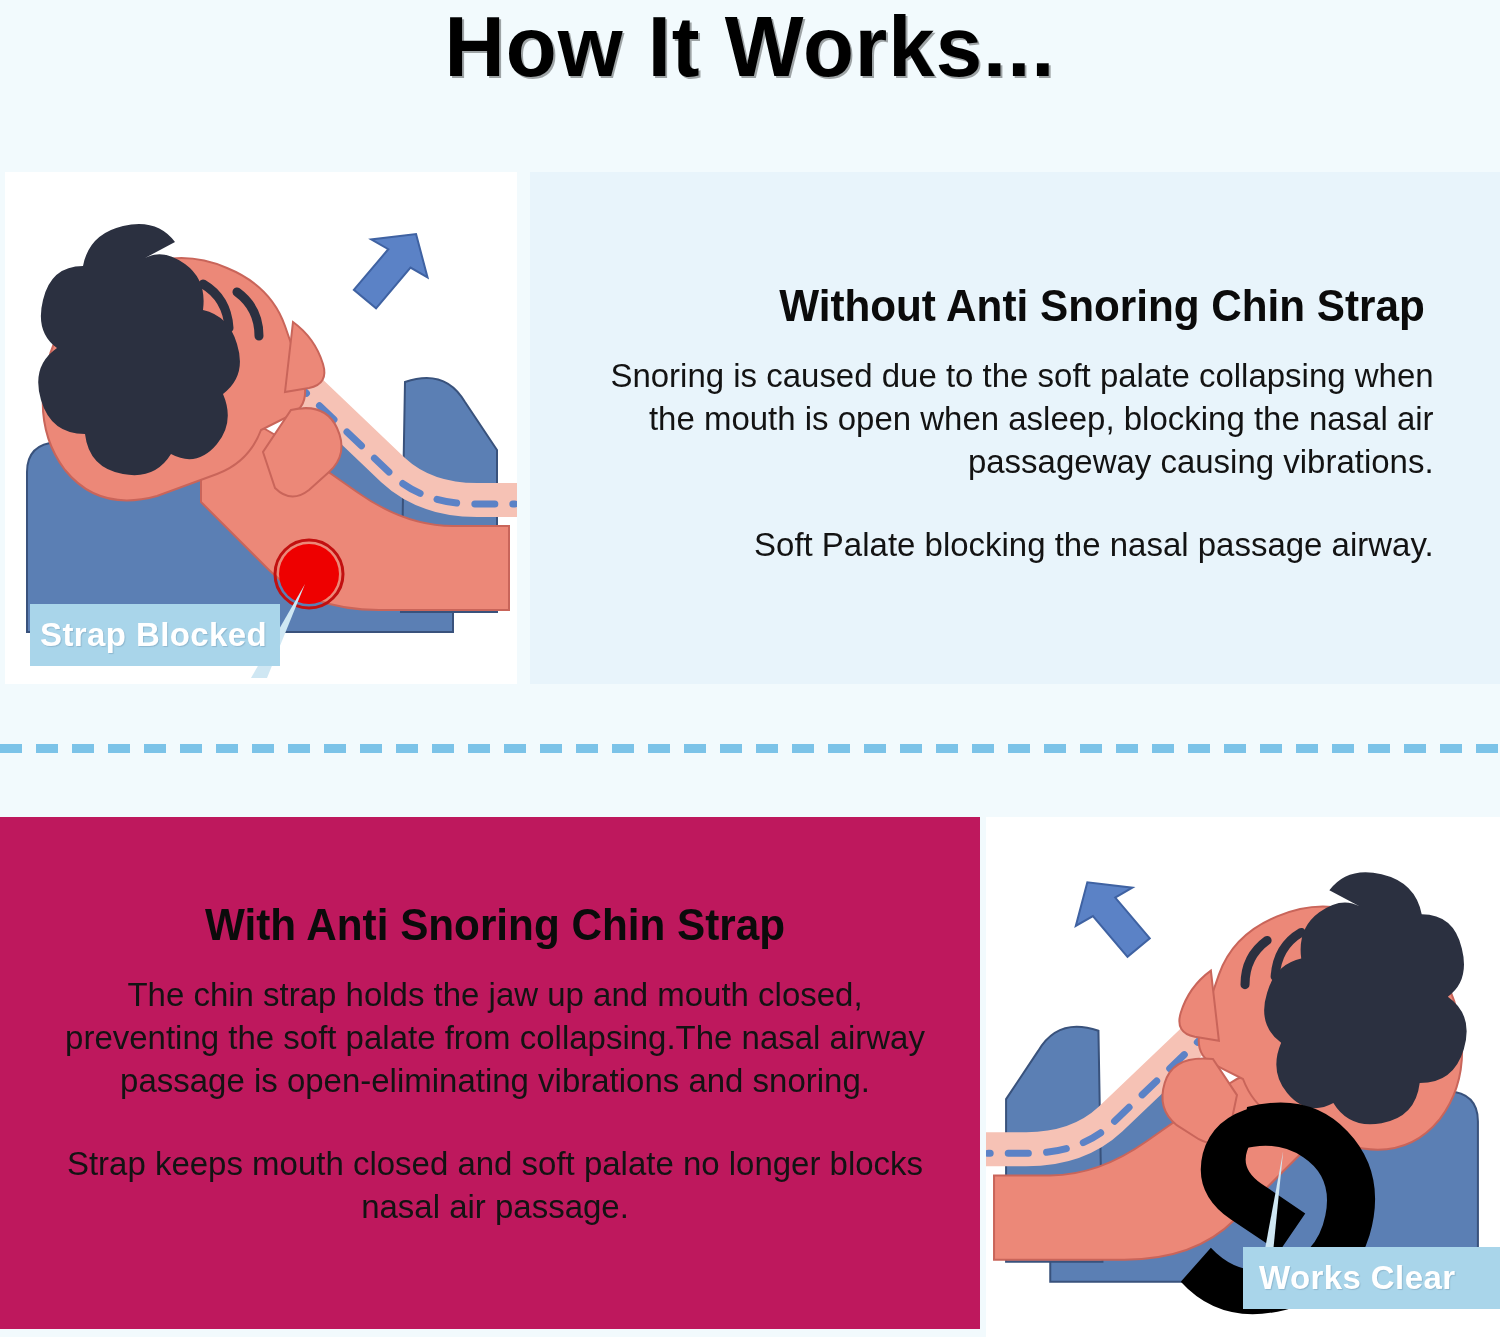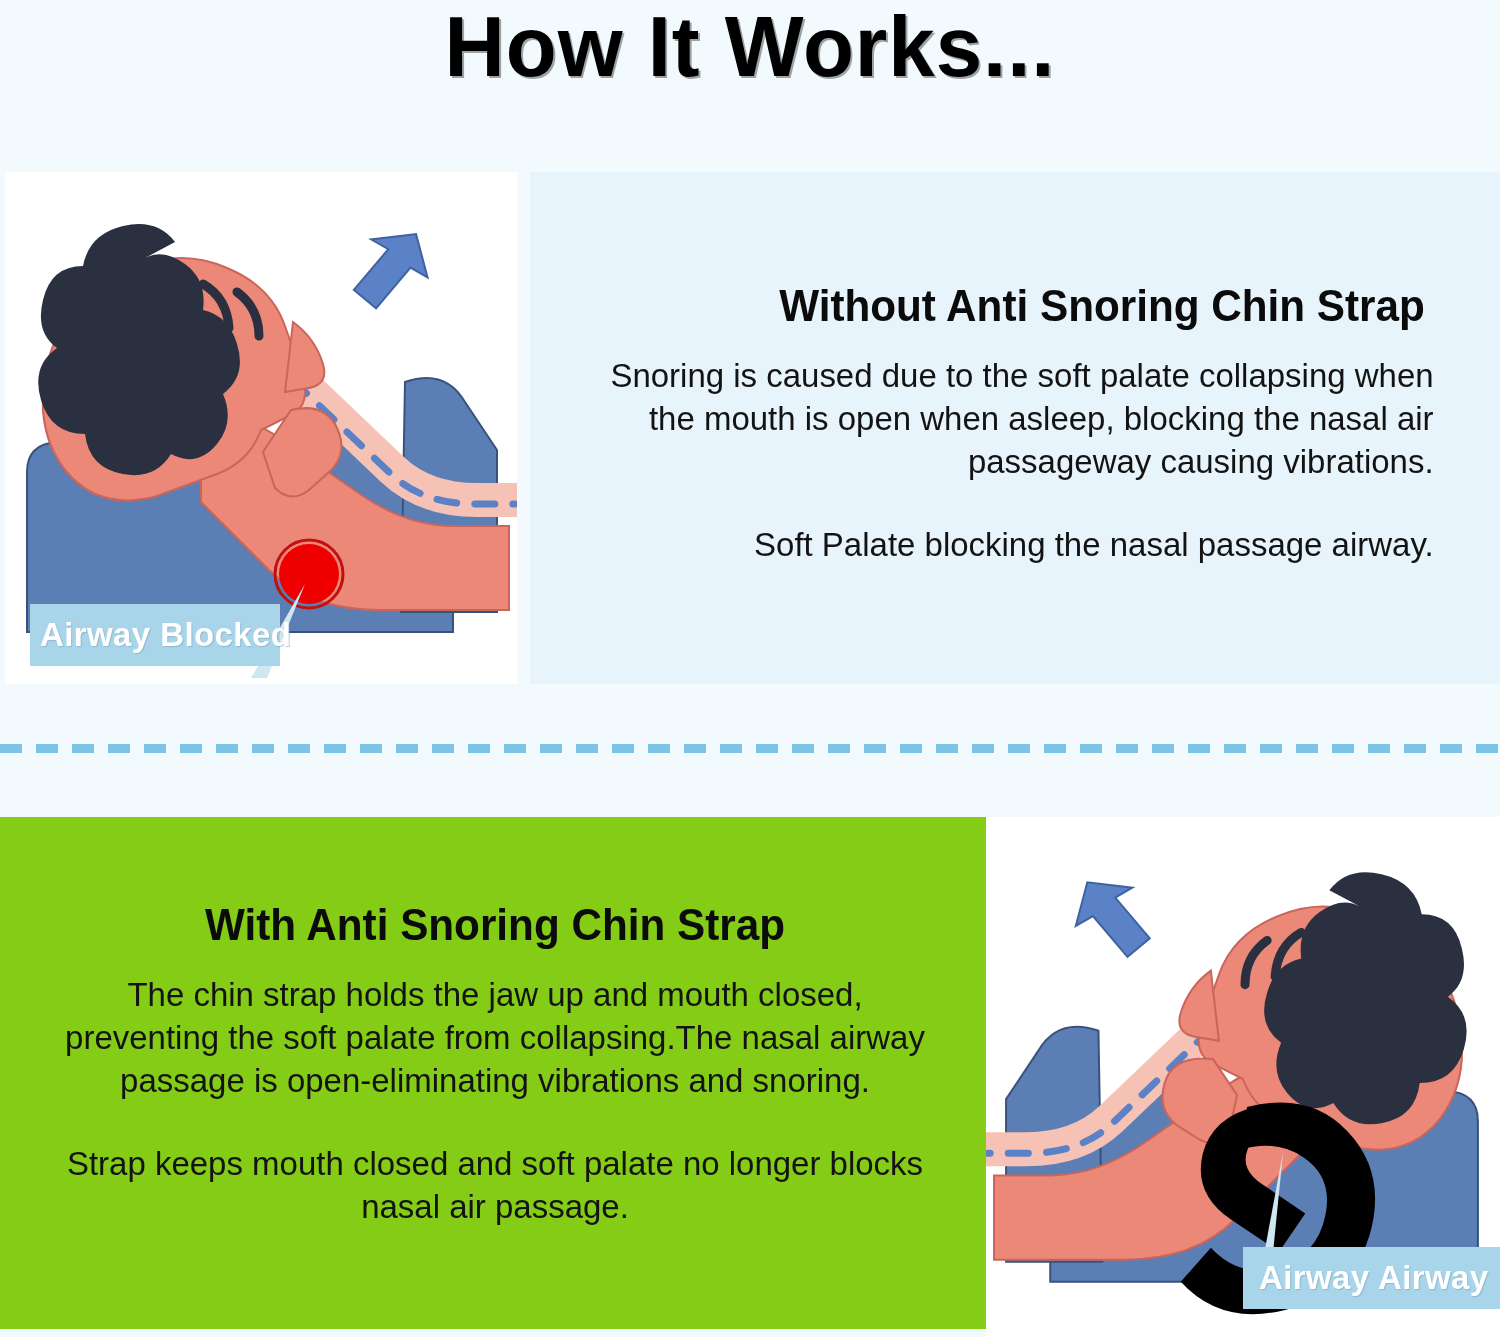--- a/index.html
+++ b/index.html
@@ -117,22 +117,21 @@
     left: 0;
     width: 1500px;
     height: 520px;
   }
   .panel-text-2 {
     position: absolute;
     left: 0px;
     top: 0px;
     width: 980px;
     height: 512px;
-    background: #84cc16;
-    padding-left: 28px;
+    background: #be185d;
   }
   .text-block-2 {
     position: absolute;
     left: 45px;
     top: 82px;
     width: 900px;
     text-align: center;
   }
   .panel-illustration-2 {
     position: absolute;
@@ -215,21 +214,21 @@
                q4 -30 -18 -46 q-22 -16 -40 -6 z" fill="#2b3040"></path>
 
       <path d="M408 60 l16 42 -18 -8 -30 44 -24 -16 30 -44 -18 -8 z" fill="#5b82c6" stroke="#3f62a2" stroke-width="2" transform="rotate(6 390 90)"></path>
 
       <circle cx="304" cy="402" r="30" fill="#ee0000"></circle>
       <circle cx="304" cy="402" r="34" fill="none" stroke="#c21010" stroke-width="3"></circle>
 
       <path d="M300 412 L262 506 L246 506 Z" fill="#cfe7f3"></path>
     </svg>
 
-    <div class="callout-band callout-blocked">Airway Blocked</div>
+    <div class="callout-band callout-blocked">Strap Blocked</div>
   </div>
 
   <div class="panel-text-1">
     <div class="text-block-1">
       <h2 class="heading">Without Anti Snoring Chin Strap</h2>
       <p class="body-copy">Snoring is caused due to the soft palate collapsing when the mouth is open when asleep, blocking the nasal air passageway causing vibrations.</p>
       <div class="body-gap"></div>
       <p class="body-copy">Soft Palate blocking the nasal passage airway.</p>
     </div>
   </div>
@@ -281,15 +280,15 @@
                  l-30 -34 q-28 30 -66 20 q-40 -12 -48 -52 q-8 -38 22 -58 q26 -18 62 -8 z" fill="#000000"></path>
         <path d="M244 286 q42 10 52 46 q10 40 -28 66 l-48 32 -26 -38 l44 -30 q20 -14 14 -32
                  q-6 -20 -28 -22 z" fill="#000000"></path>
 
         <path d="M408 60 l16 42 -18 -8 -30 44 -24 -16 30 -44 -18 -8 z" fill="#5b82c6" stroke="#3f62a2" stroke-width="2" transform="rotate(6 390 90)"></path>
       </g>
 
       <path d="M296 330 L282 470 L270 470 Z" fill="#cfe7f3"></path>
     </svg>
 
-    <div class="callout-band callout-clear">Airway Airway</div>
+    <div class="callout-band callout-clear">Works Clear</div>
   </div>
 </div>
 
 </body></html>

